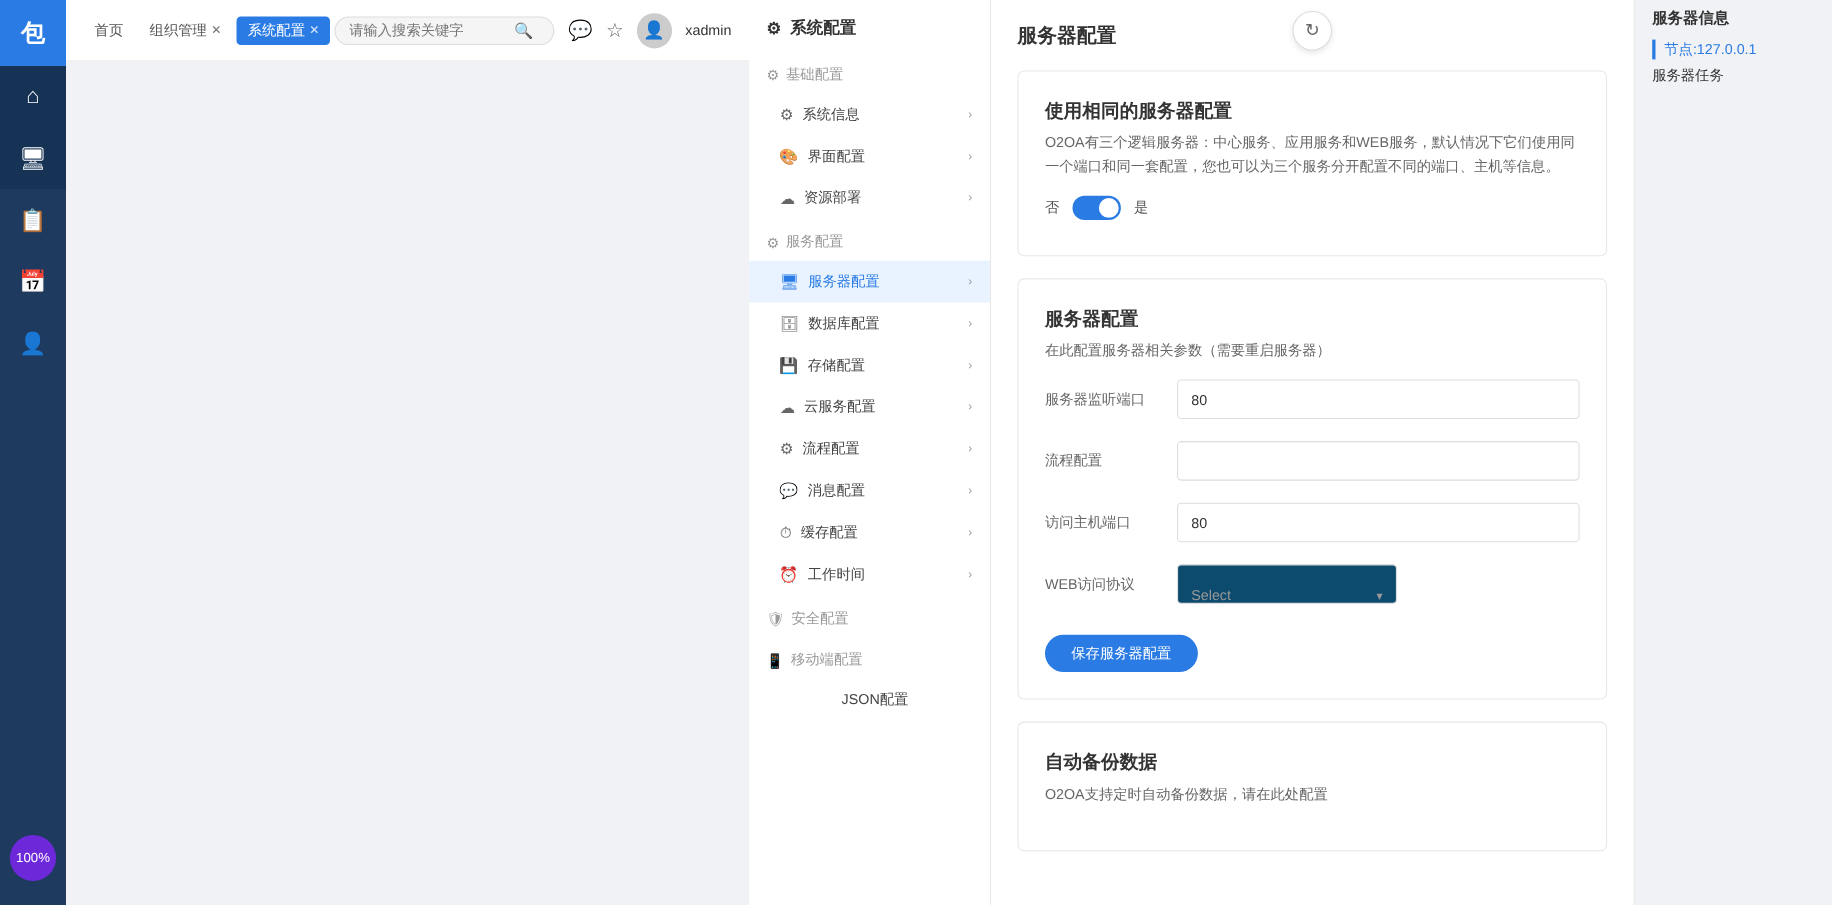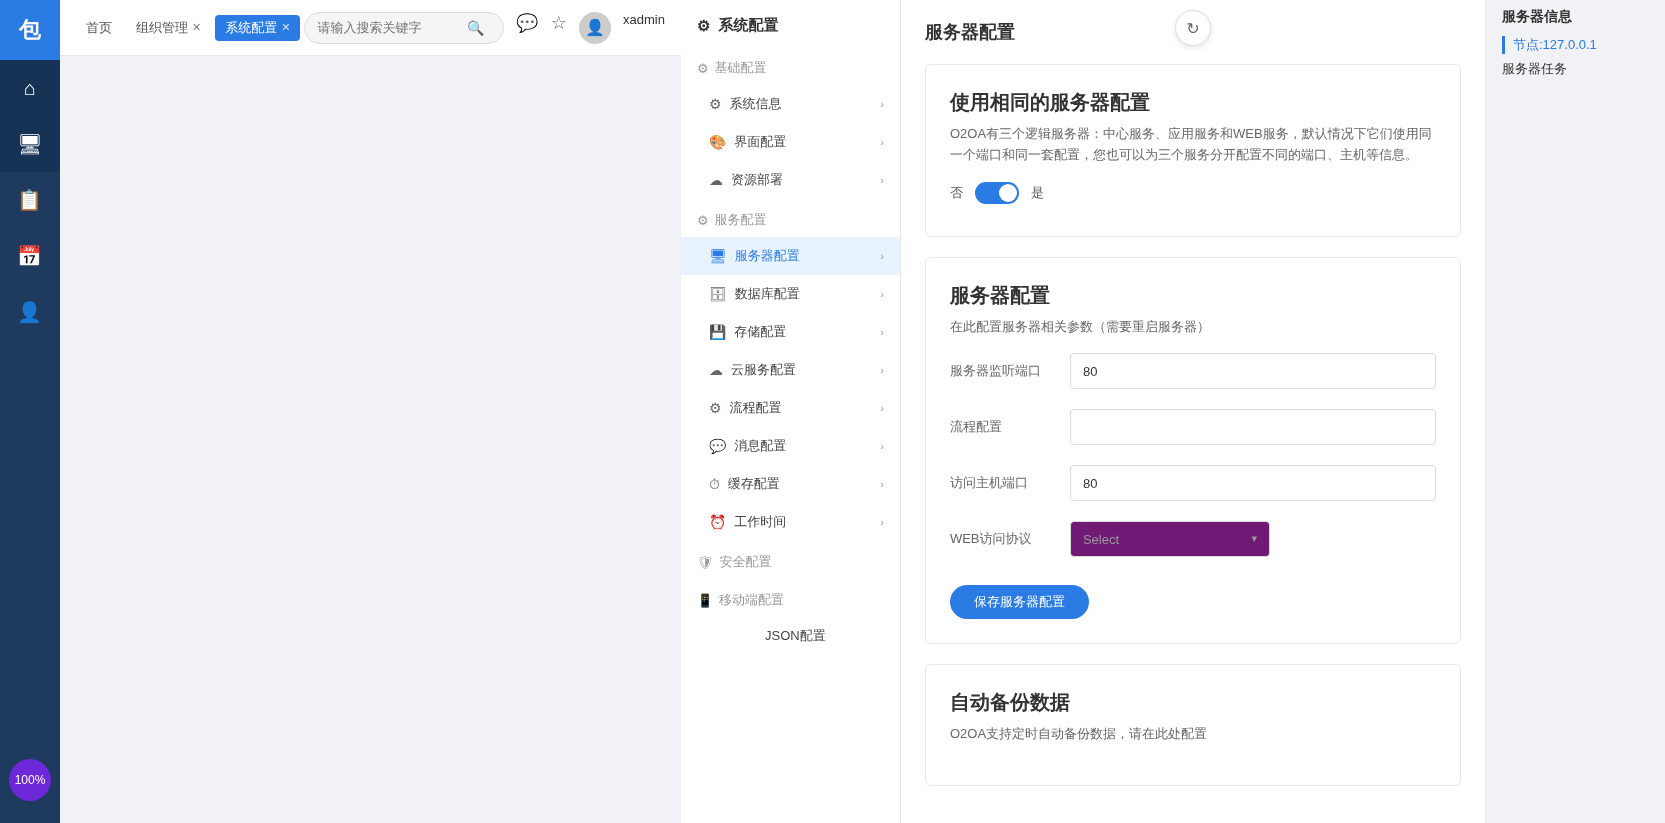--- a/index.html
+++ b/index.html
@@ -90,20 +90,21 @@
       background: #2a7be4;
       color: white;
     }
     .tab-close {
       font-size: 11px;
       opacity: 0.8;
     }
     .header-right {
       margin-left: auto;
       display: flex;
+      align-items: center;
       gap: 12px;
     }
     .search-box {
       display: flex;
       align-items: center;
       border: 1px solid #ddd;
       border-radius: 20px;
       padding: 4px 12px;
       width: 200px;
       background: #f5f5f5;
@@ -234,21 +235,21 @@
 
     .section {
       border: 1px solid #e8e8e8;
       border-radius: 6px;
       padding: 24px;
       margin-bottom: 20px;
       background: white;
     }
 
     .section-title {
-      font-size: 20px;
+      font-size: 17px;
       font-weight: 600;
       color: #333;
       margin-bottom: 8px;
     }
 
     .section-desc {
       font-size: 13px;
       color: #666;
       margin-bottom: 16px;
       line-height: 1.6;
@@ -306,28 +307,28 @@
       outline: none;
       color: #333;
     }
 
     .form-select {
       flex: 1;
       max-width: 200px;
       height: 36px;
       border: 1px solid #ddd;
       border-radius: 4px;
-      padding: 10px 12px;
+      padding: 0 12px;
       font-size: 13px;
       outline: none;
       color: #999;
-      background: #701a75;
-      cursor: pointer;
-      display: flex;
-      align-items: flex-start;
+      background: #0c4a6e;
+      cursor: pointer;
+      display: flex;
+      align-items: flex-end;
       justify-content: space-between;
     }
 
     .save-btn {
       background: #2a7be4;
       color: #ffffff;
       border: none;
       border-radius: 20px;
       padding: 8px 24px;
       font-size: 13px;

